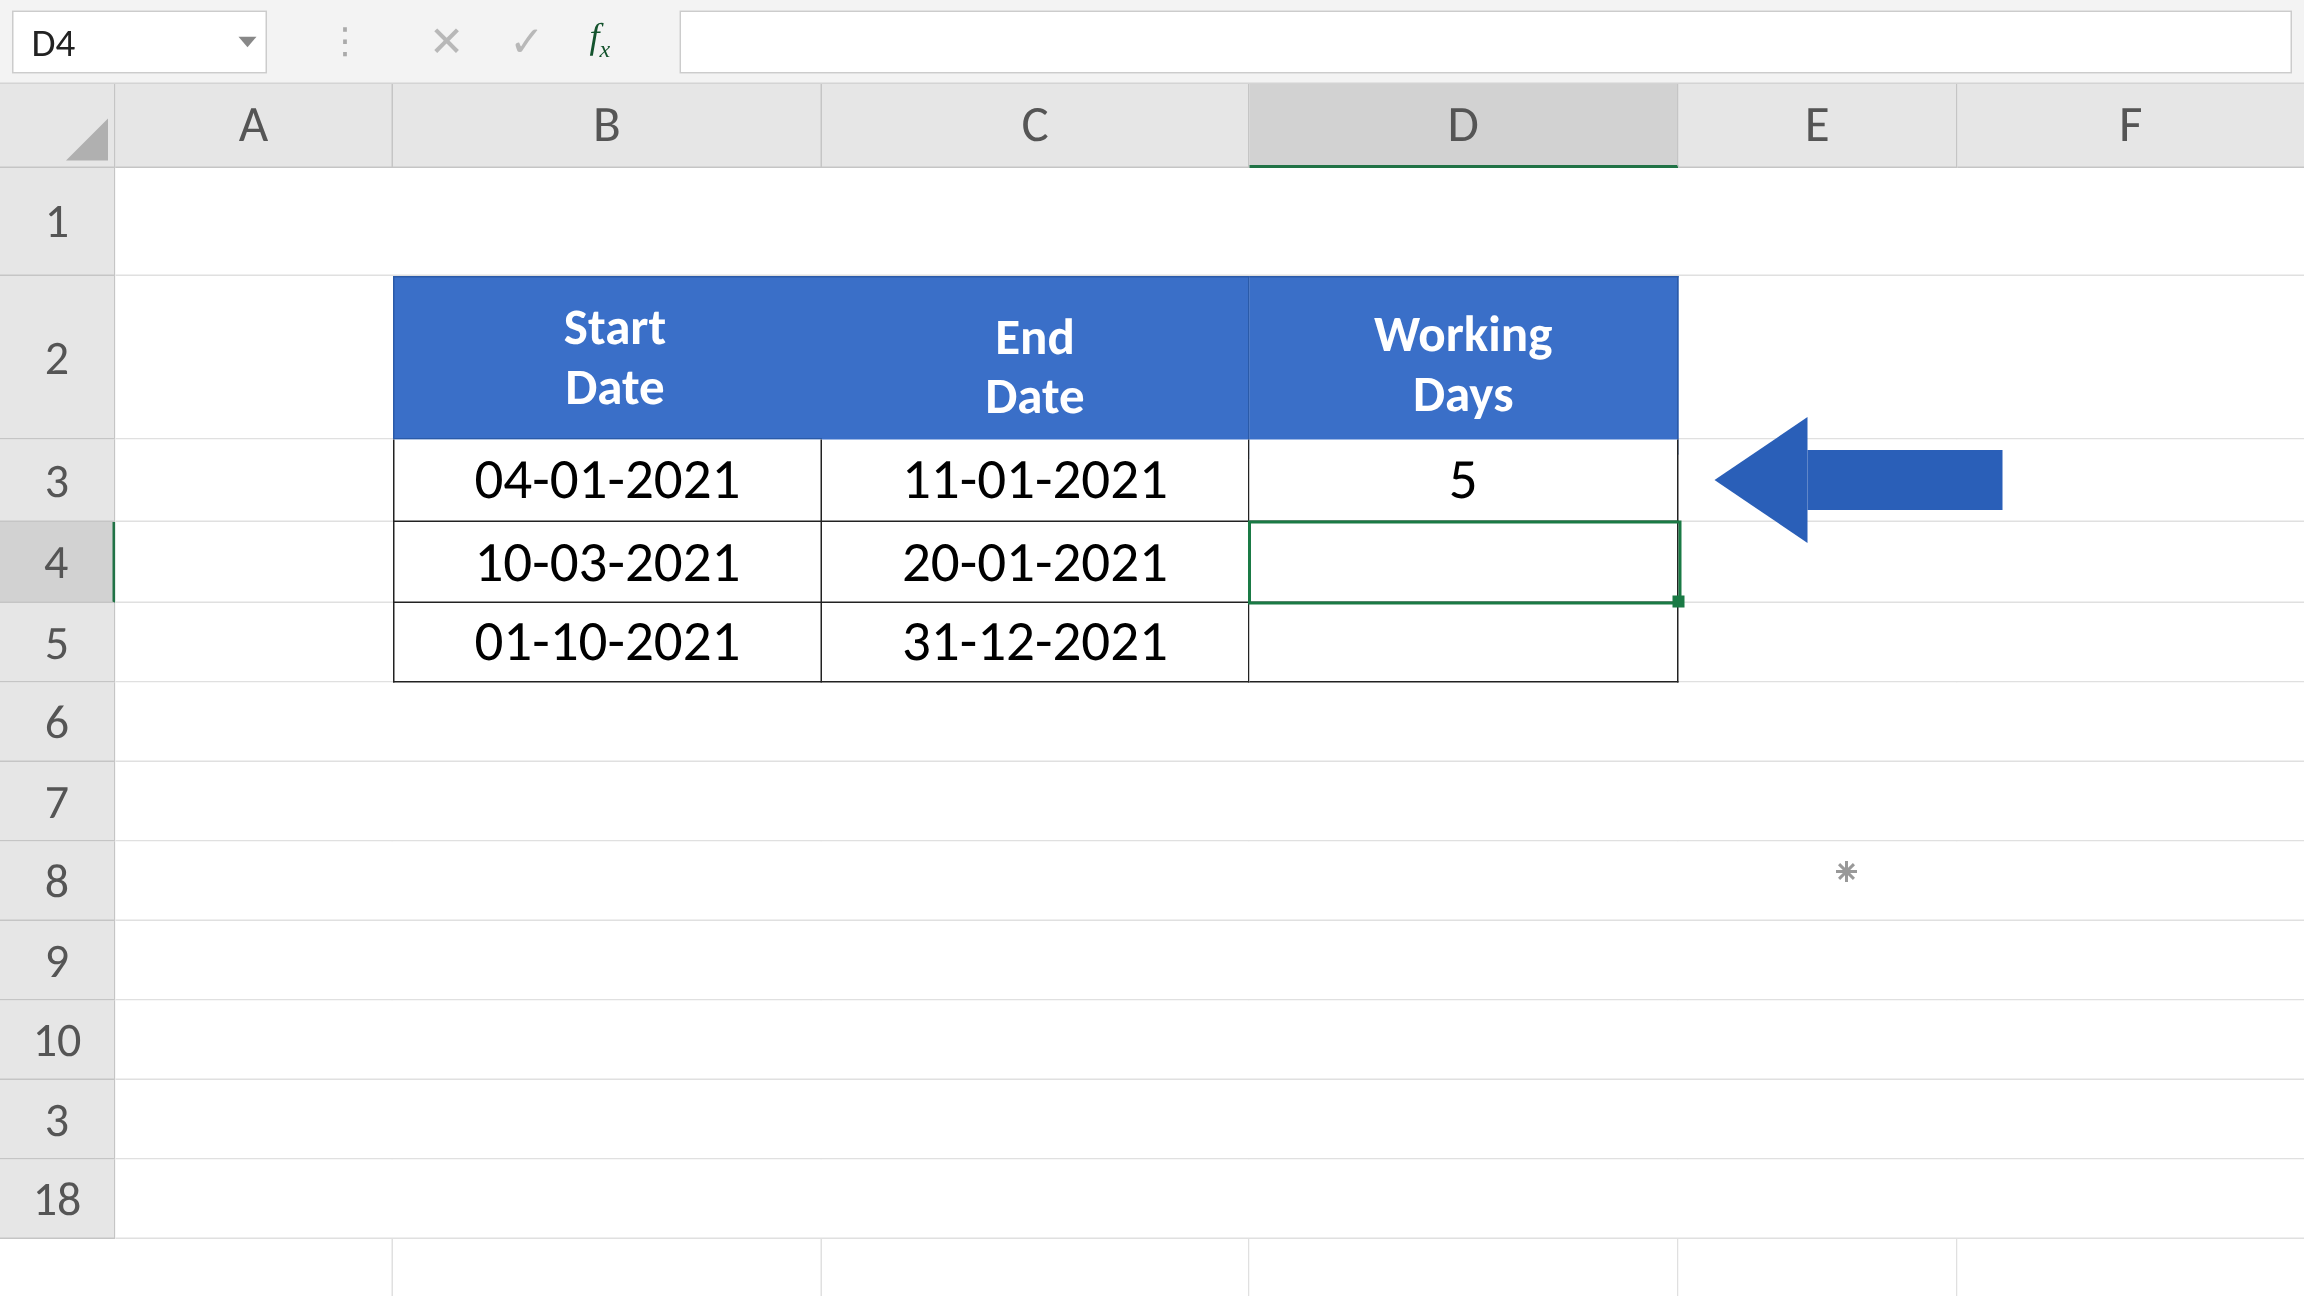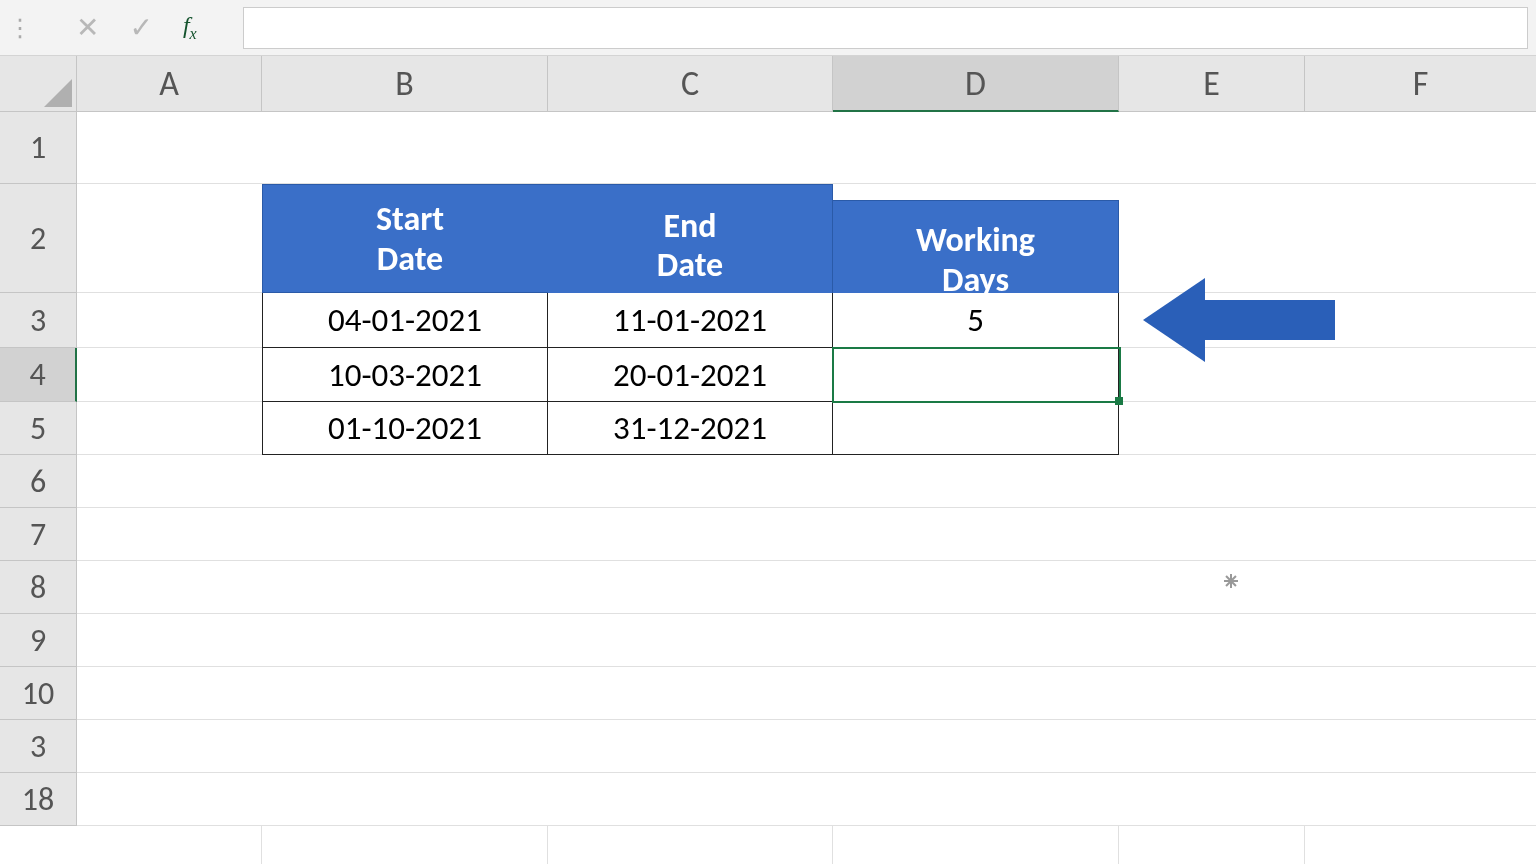--- a/index.html
+++ b/index.html
@@ -163,21 +163,21 @@
       line-height: 1.15;
       text-align: center;
       border-right: 1.5px solid #2a5aa8;
       border-bottom: 1.5px solid #2a5aa8;
       border-top: 1.5px solid #2a5aa8;
     }
     .tbl-header.first { border-left: 1.5px solid #2a5aa8; }
     .tbl-cell {
       border-right: 1.5px solid #222;
       border-bottom: 1.5px solid #222;
-      font-size: 33px;
+      font-size: 38px;
       font-weight: 500;
       color: #000;
     }
     .tbl-cell.first { border-left: 1.5px solid #222; }
     
     
     .selection {
       position: absolute;
       border: 2px solid #1a7a45;
       pointer-events: none;
@@ -229,20 +229,24 @@
     .cursor-cross .d1, .cursor-cross .d2 {
       position:absolute; background:#999; width:2px; height:14px; left:6px; top:0;
     }
     .cursor-cross .d1 { transform: rotate(45deg); }
     .cursor-cross .d2 { transform: rotate(-45deg); }
   </style>
 </head>
 <body>
 
 <div class="formula-row">
+  <div class="name-box">
+    <span>D4</span>
+    <span class="name-box-dropdown"></span>
+  </div>
   <span class="fb-sep">⋮</span>
   <div class="fb-icons">
     <span class="fb-cancel">✕</span>
     <span class="fb-accept">✓</span>
     <span class="fx-icon">f<sub>x</sub></span>
   </div>
   <div class="formula-input"></div>
 </div>
 
 <div class="sheet">
@@ -307,21 +311,21 @@
     <div class="cell" style="left:0;top:661px;width:1460px;height:53px"></div>
 
     <div class="cell tbl-header first" style="left:185px;top:72px;width:296px;height:109px;white-space:pre-line">
       <span>Start
 Date</span>
     </div>
     <div class="cell tbl-header" style="left:471px;top:72px;width:285px;height:122px;white-space:pre-line">
       <span>End
 Date</span>
     </div>
-    <div class="cell tbl-header" style="left:756px;top:88px;width:286px;height:119px;white-space:pre-line">
+    <div class="cell tbl-header" style="left:756px;top:72px;width:286px;height:119px;white-space:pre-line">
       <span>Working
 Days</span>
     </div>
 
     <div class="cell tbl-cell first" style="left:185px;top:181px;width:286px;height:55px">
         <span>04-01-2021</span>
       </div>
     <div class="cell tbl-cell" style="left:471px;top:181px;width:285px;height:55px">
         <span>11-01-2021</span>
       </div>

